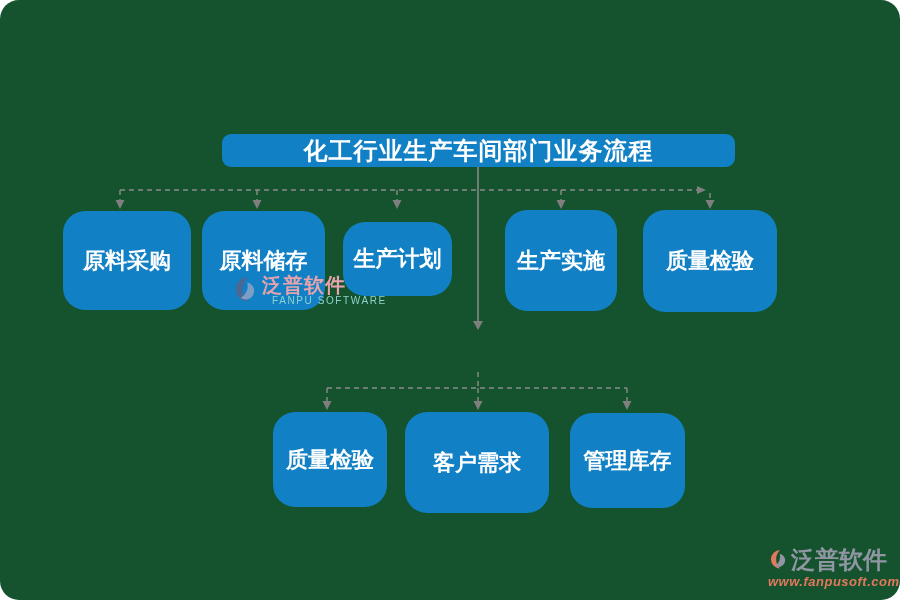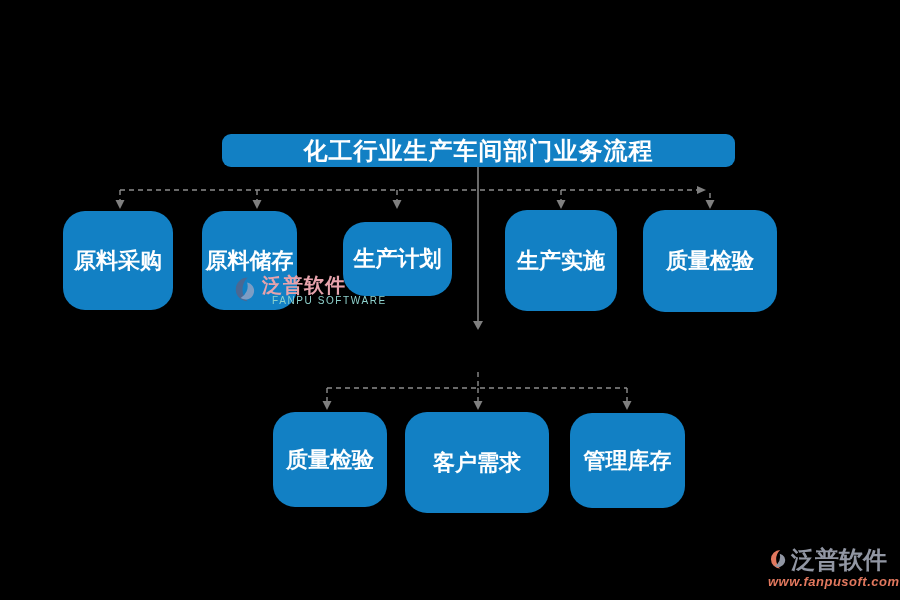--- a/index.html
+++ b/index.html
@@ -5,22 +5,23 @@
   html, body {
     margin: 0;
     padding: 0;
     background: #ffffff;
     font-family: "Liberation Sans", "DejaVu Sans", sans-serif;
   }
   .canvas {
     position: relative;
     width: 900px;
     height: 600px;
-    background: #000000;
+    background: #14532d;
     overflow: hidden;
+    border-radius: 19px;
   }
   .wires {
     position: absolute;
     left: 0; top: 0;
     width: 900px; height: 600px;
     pointer-events: none;
   }
   .wires line.solid {
     stroke: var(--line-gray);
     stroke-width: 1.5;
@@ -52,22 +53,22 @@
   }
   .node.box {
     border-radius: 22px;
     font-size: 22px;
   }
   .node.bar {
     left: 288px; top: 331px; width: 380px; height: 41px;
     border-radius: 10px;
     font-size: 22px;
   }
-  #a1 { left: 63px;  top: 211px; width: 110px; height: 99px; font-family: Liberation Serif, serif; }
-  #a2 { left: 202px; top: 211px; width: 95px; height: 99px; }
+  #a1 { left: 63px;  top: 211px; width: 128px; height: 99px; font-family: Liberation Serif, serif; }
+  #a2 { left: 202px; top: 211px; width: 123px; height: 99px; }
   #a3 { left: 343px; top: 222px; width: 109px; height: 74px; }
   #a4 { left: 505px; top: 210px; width: 112px; height: 101px; }
   #a5 { left: 643px; top: 210px; width: 134px; height: 102px; }
   #b1 { left: 273px; top: 412px; width: 114px; height: 95px; }
   #b2 { left: 405px; top: 412px; width: 144px; height: 101px; }
   #b3 { left: 570px; top: 413px; width: 115px; height: 95px; }
 
   
   .wm-center {
     position: absolute;

